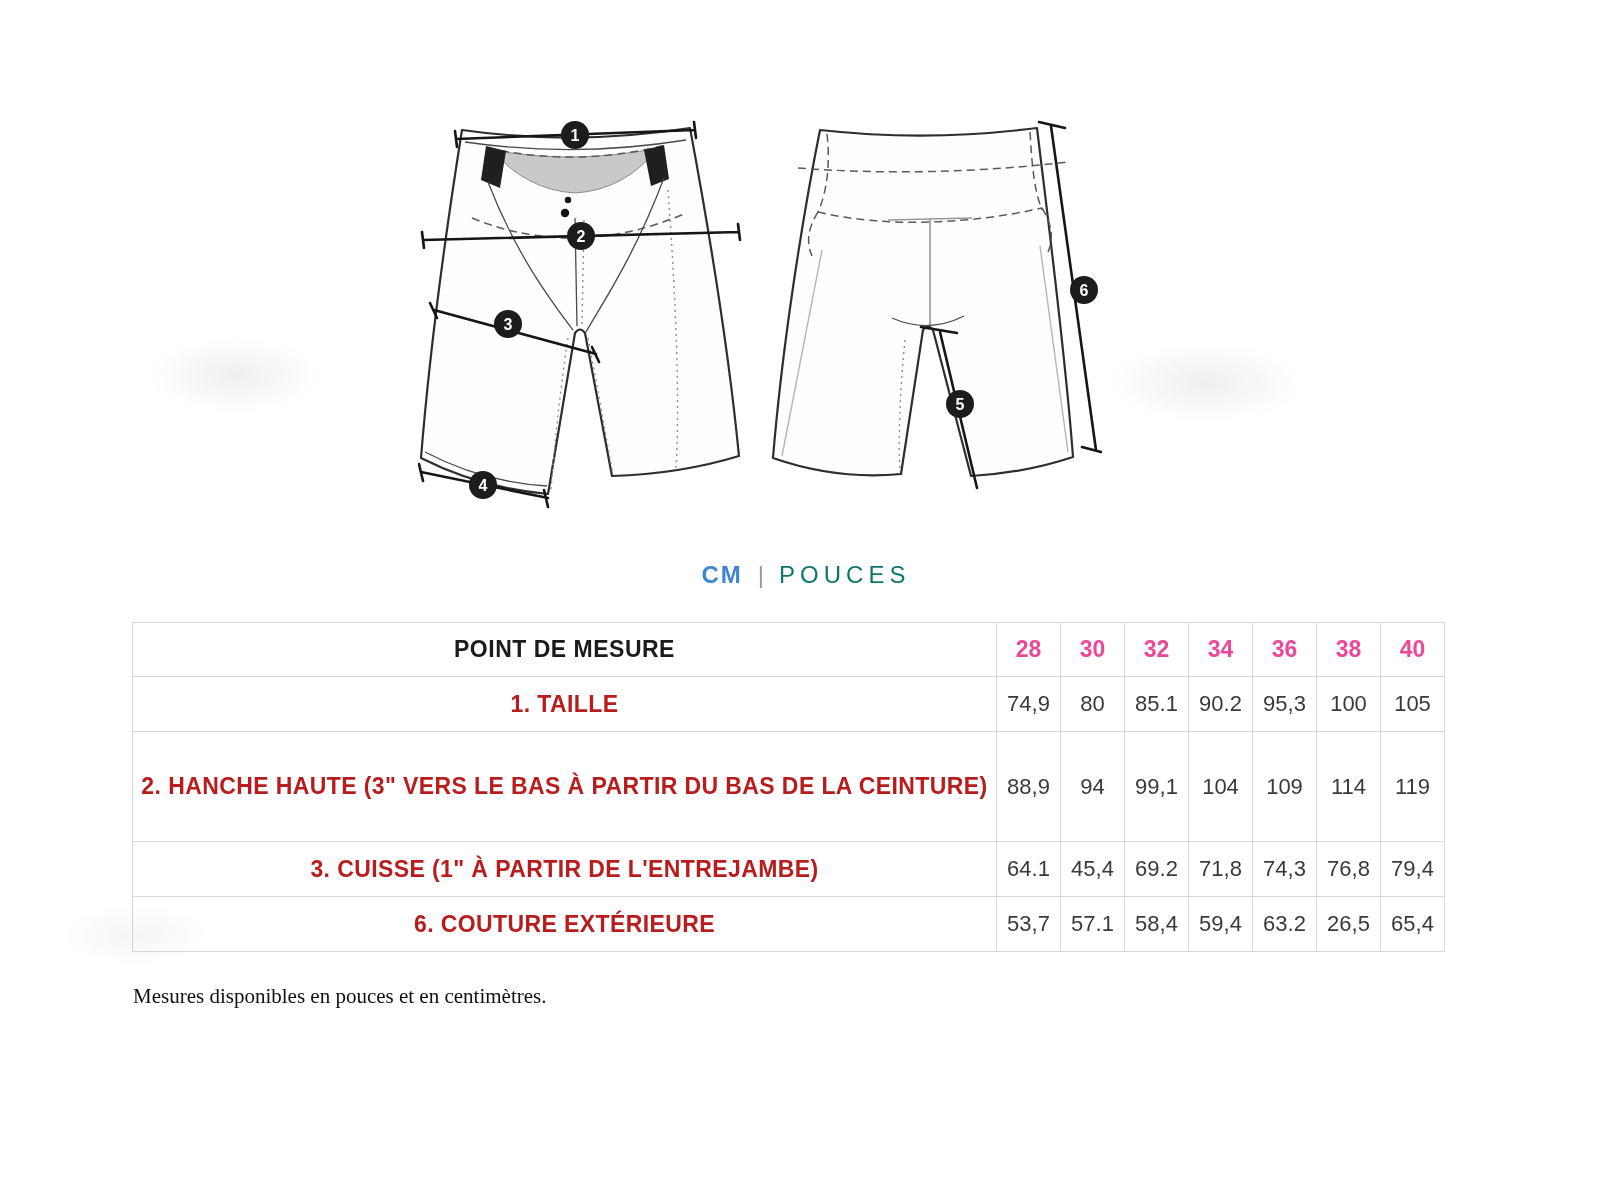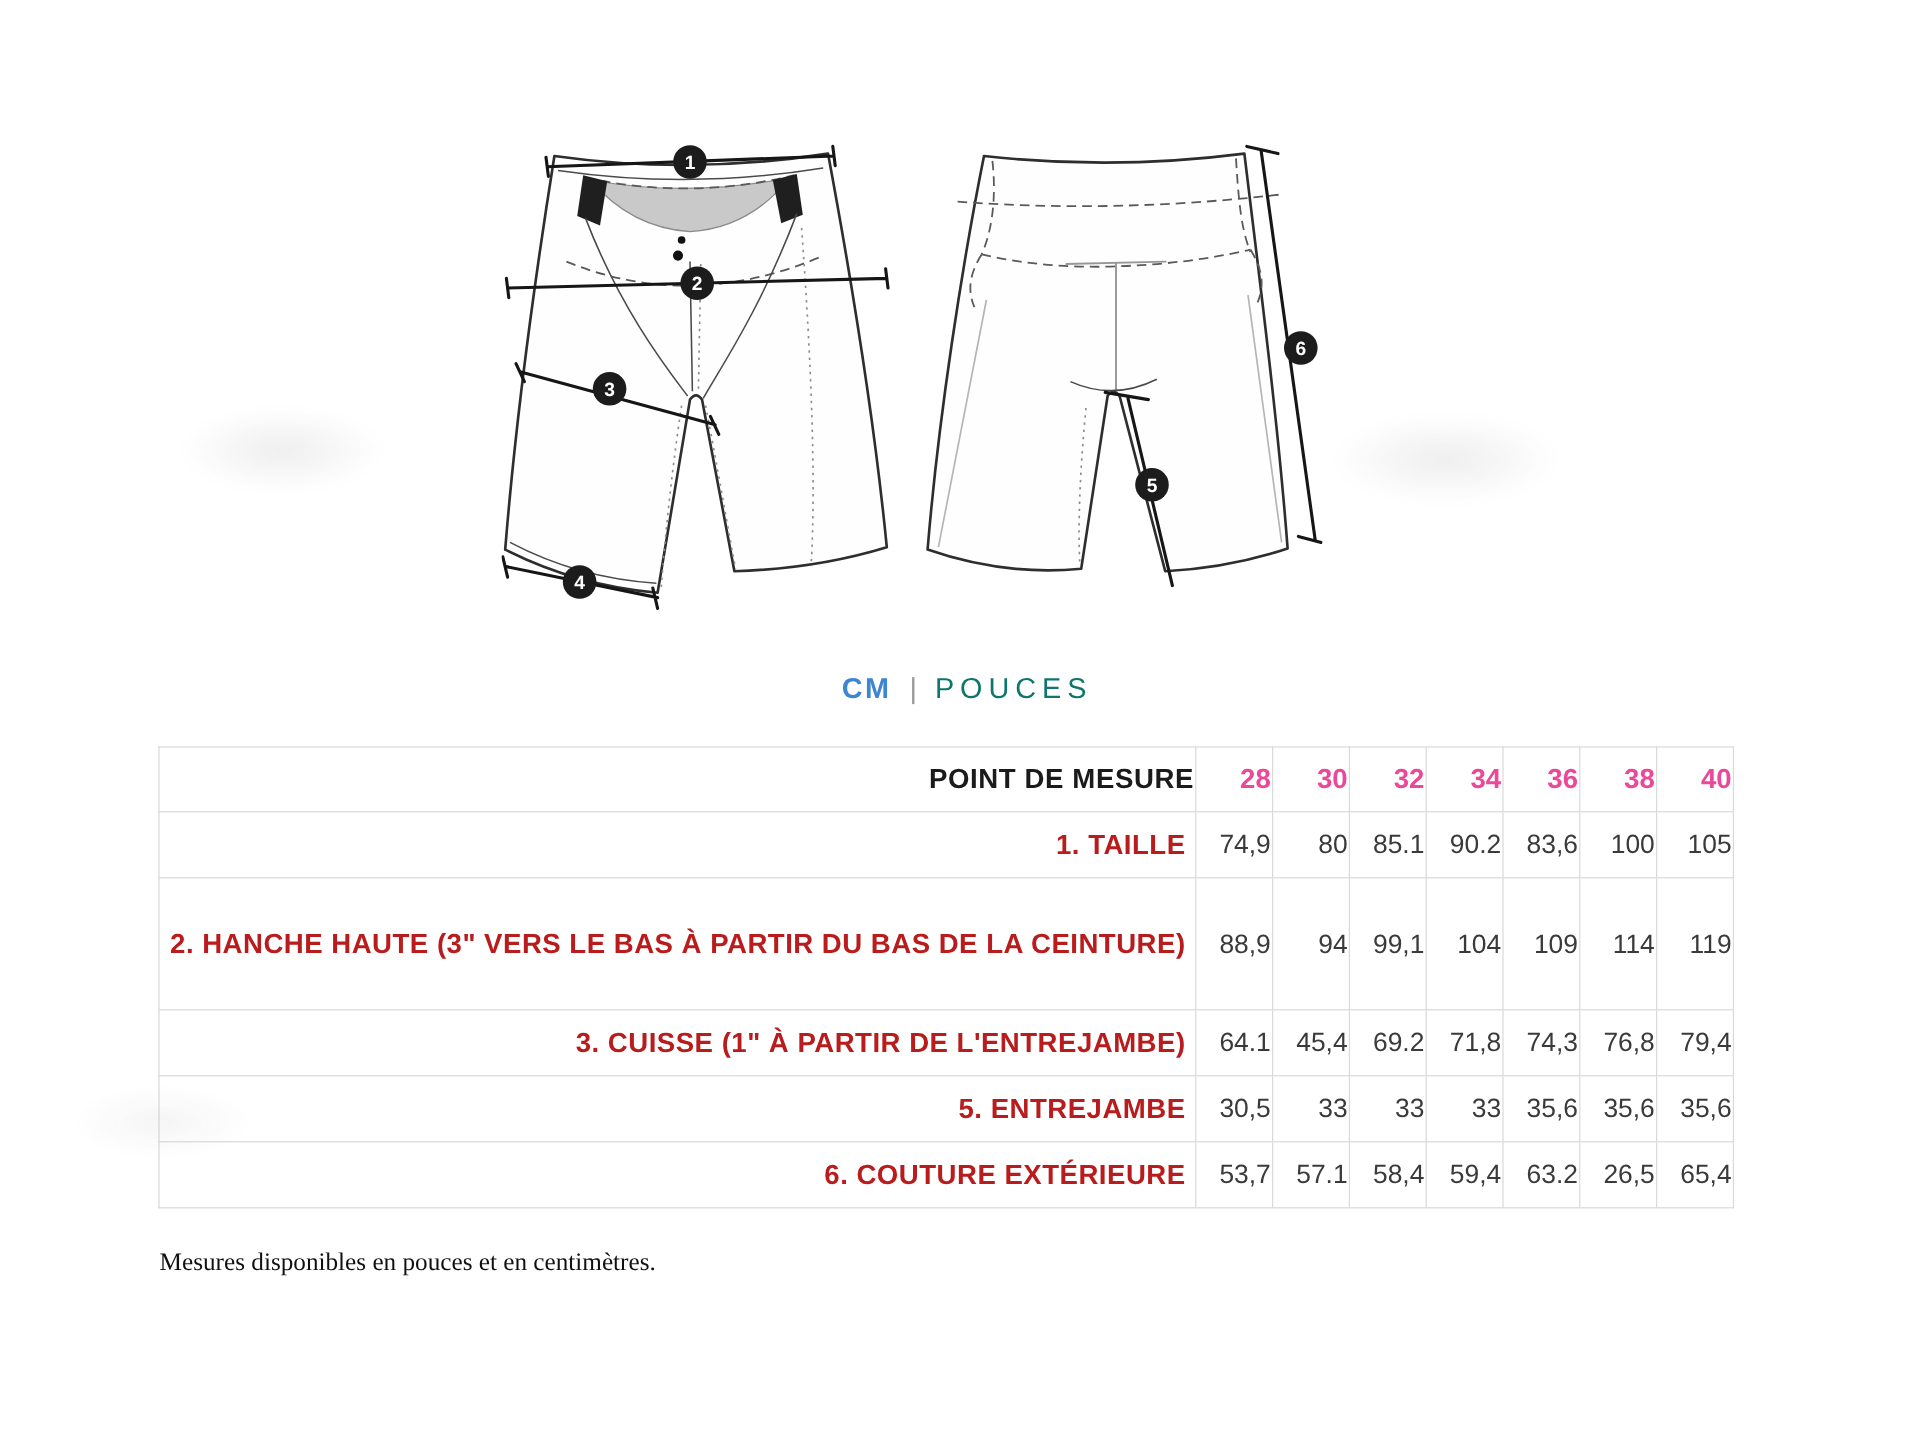--- a/index.html
+++ b/index.html
@@ -61,21 +61,21 @@
 
   
   table.size-table {
     margin: 32px 0 0 132px;
     border-collapse: collapse;
     table-layout: fixed;
     width: 1312px;
   }
   table.size-table td, table.size-table th {
     border: 1px solid #d9d9d9;
-    text-align: right;
+    text-align: center;
     vertical-align: middle;
     background: #fff;
   }
   table.size-table thead tr { height: 54px; }
   table.size-table tbody tr { height: 55px; }
   table.size-table tbody tr.tall { height: 110px; }
   th.measure-head {
     font-size: 23px;
     font-weight: bold;
     color: #1b1b1b;
@@ -246,21 +246,21 @@
       </tr>
   </thead>
   <tbody>
 
   <tr>
         <td class="label-cell">1. TAILLE</td>
         <td class="value-cell">74,9</td>
         <td class="value-cell">80</td>
         <td class="value-cell">85.1</td>
         <td class="value-cell">90.2</td>
-        <td class="value-cell">83,6</td>
+        <td class="value-cell">95,3</td>
         <td class="value-cell">100</td>
         <td class="value-cell">105</td>
       </tr>
       <tr class="tall">
         <td class="label-cell">2. HANCHE HAUTE (3" VERS LE BAS À PARTIR DU BAS DE LA CEINTURE)</td>
         <td class="value-cell">88,9</td>
         <td class="value-cell">94</td>
         <td class="value-cell">99,1</td>
         <td class="value-cell">104</td>
         <td class="value-cell">109</td>
@@ -271,30 +271,20 @@
         <td class="label-cell">3. CUISSE (1" À PARTIR DE L'ENTREJAMBE)</td>
         <td class="value-cell">64.1</td>
         <td class="value-cell">45,4</td>
         <td class="value-cell">69.2</td>
         <td class="value-cell">71,8</td>
         <td class="value-cell">74,3</td>
         <td class="value-cell">76,8</td>
         <td class="value-cell">79,4</td>
       </tr>
       <tr>
-        <td class="label-cell">5. ENTREJAMBE</td>
-        <td class="value-cell">30,5</td>
-        <td class="value-cell">33</td>
-        <td class="value-cell">33</td>
-        <td class="value-cell">33</td>
-        <td class="value-cell">35,6</td>
-        <td class="value-cell">35,6</td>
-        <td class="value-cell">35,6</td>
-      </tr>
-      <tr>
         <td class="label-cell">6. COUTURE EXTÉRIEURE</td>
         <td class="value-cell">53,7</td>
         <td class="value-cell">57.1</td>
         <td class="value-cell">58,4</td>
         <td class="value-cell">59,4</td>
         <td class="value-cell">63.2</td>
         <td class="value-cell">26,5</td>
         <td class="value-cell">65,4</td>
       </tr>
     </tbody>

